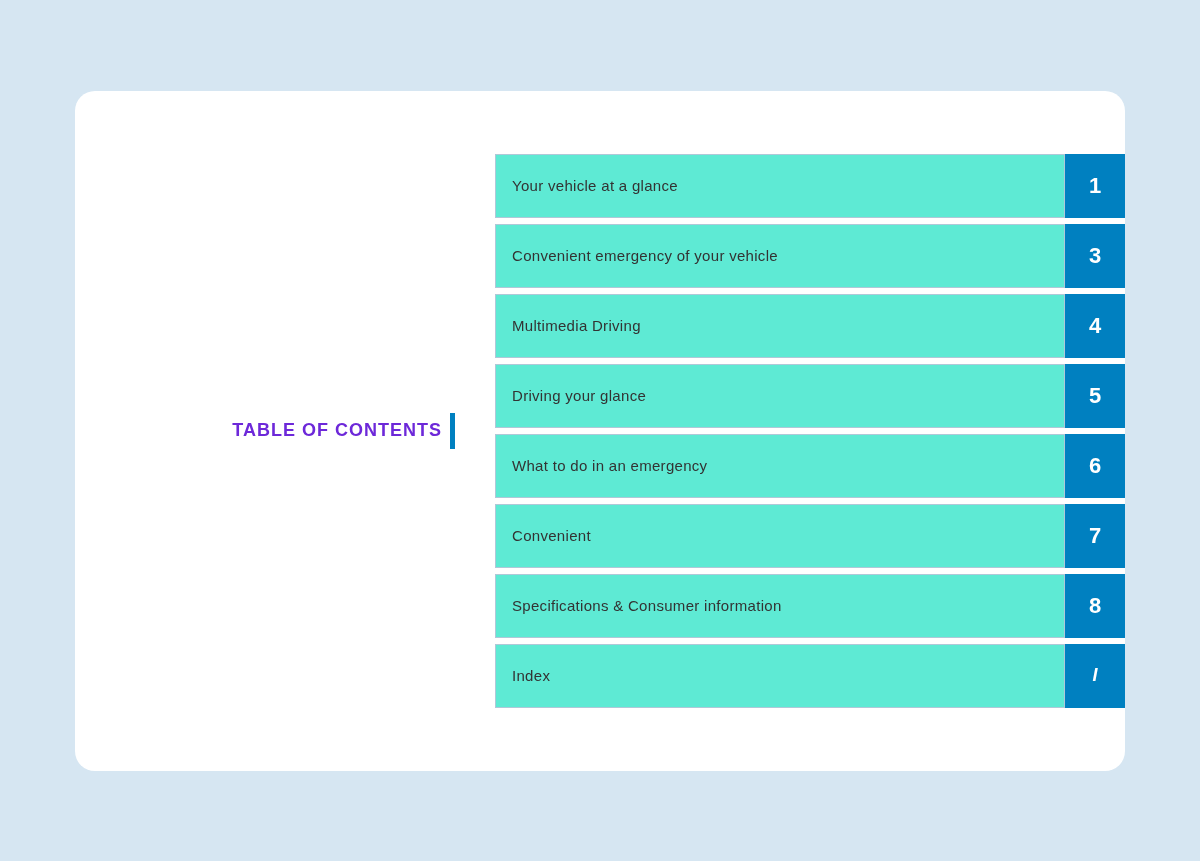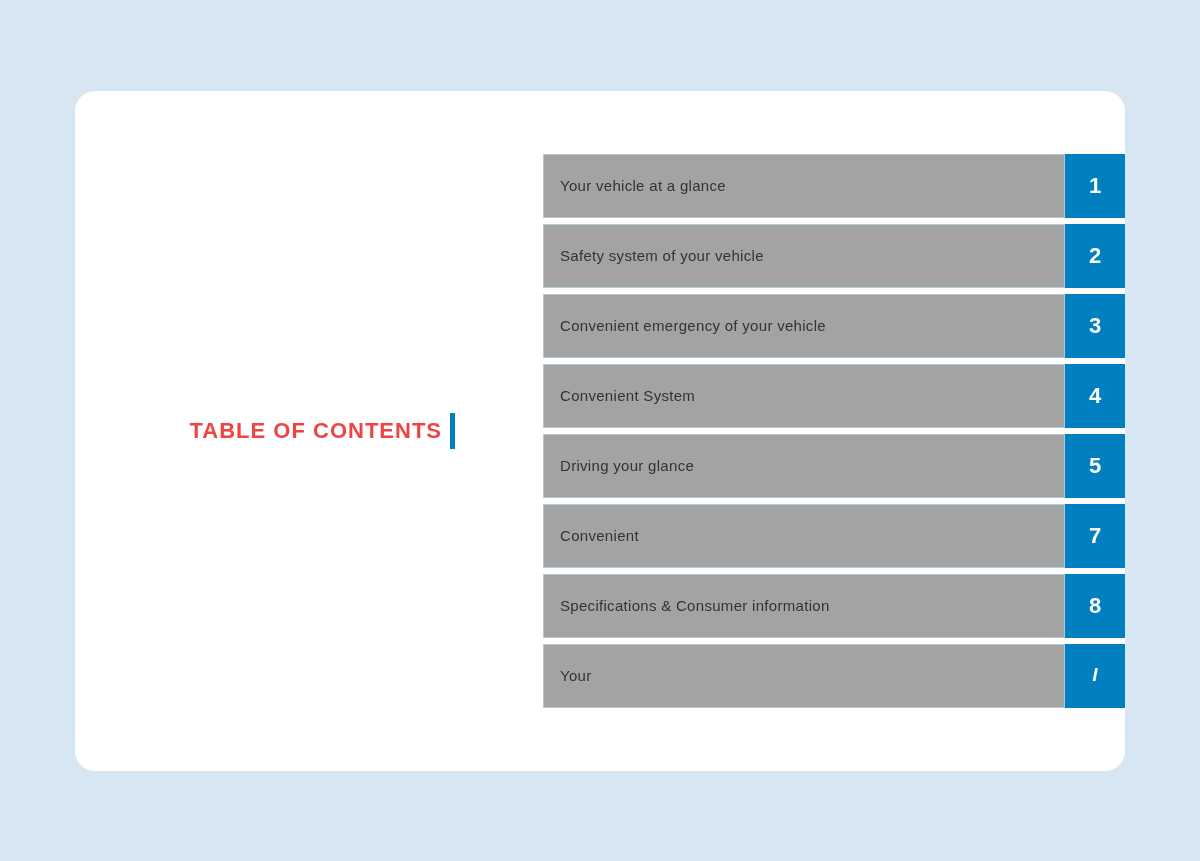--- a/index.html
+++ b/index.html
@@ -48,22 +48,22 @@
       padding-right: 40px;
     }
 
     .table-of-contents-label {
       display: flex;
       align-items: center;
       gap: 8px;
     }
 
     .toc-title {
-      color: #ef4444;
-      font-size: 22px;
+      color: #6d28d9;
+      font-size: 18px;
       font-weight: 700;
       letter-spacing: 1px;
       font-family: 'Arial', sans-serif;
       text-transform: uppercase;
     }
 
     .toc-bar {
       width: 5px;
       height: 36px;
       background-color: #0080c0;
@@ -83,22 +83,21 @@
       align-items: stretch;
       height: 64px;
     }
 
     .toc-text-box {
       flex: 1;
       border: 1.5px solid #b0c8d8;
       display: flex;
       align-items: center;
       padding-left: 16px;
-      background-color: #a3a3a3;
-      margin-left: 48px;
+      background-color: #5eead4;
     }
 
     .toc-text {
       font-size: 15px;
       color: #333333;
       font-family: 'Arial', sans-serif;
       font-weight: 400;
       letter-spacing: 0.3px;
     }
 
@@ -135,56 +134,56 @@
 
     <div class="right-panel" id="toc-list">
     <div class="toc-row">
           <div class="toc-text-box">
             <span class="toc-text">Your vehicle at a glance</span>
           </div>
           <div class="toc-number-box">1</div>
         </div>
         <div class="toc-row">
           <div class="toc-text-box">
-            <span class="toc-text">Safety system of your vehicle</span>
-          </div>
-          <div class="toc-number-box">2</div>
-        </div>
-        <div class="toc-row">
-          <div class="toc-text-box">
             <span class="toc-text">Convenient emergency of your vehicle</span>
           </div>
           <div class="toc-number-box">3</div>
         </div>
         <div class="toc-row">
           <div class="toc-text-box">
-            <span class="toc-text">Convenient System</span>
+            <span class="toc-text">Multimedia Driving</span>
           </div>
           <div class="toc-number-box">4</div>
         </div>
         <div class="toc-row">
           <div class="toc-text-box">
             <span class="toc-text">Driving your glance</span>
           </div>
           <div class="toc-number-box">5</div>
+        </div>
+        <div class="toc-row">
+          <div class="toc-text-box">
+            <span class="toc-text">What to do in an emergency</span>
+          </div>
+          <div class="toc-number-box">6</div>
         </div>
         <div class="toc-row">
           <div class="toc-text-box">
             <span class="toc-text">Convenient</span>
           </div>
           <div class="toc-number-box">7</div>
         </div>
         <div class="toc-row">
           <div class="toc-text-box">
             <span class="toc-text">Specifications &amp; Consumer information</span>
           </div>
           <div class="toc-number-box">8</div>
         </div>
         <div class="toc-row">
           <div class="toc-text-box">
-            <span class="toc-text">Your</span>
+            <span class="toc-text">Index</span>
           </div>
           <div class="toc-number-box last">I</div>
         </div>
       </div>
 
   </div>
 </div>
 
 </body></html>

